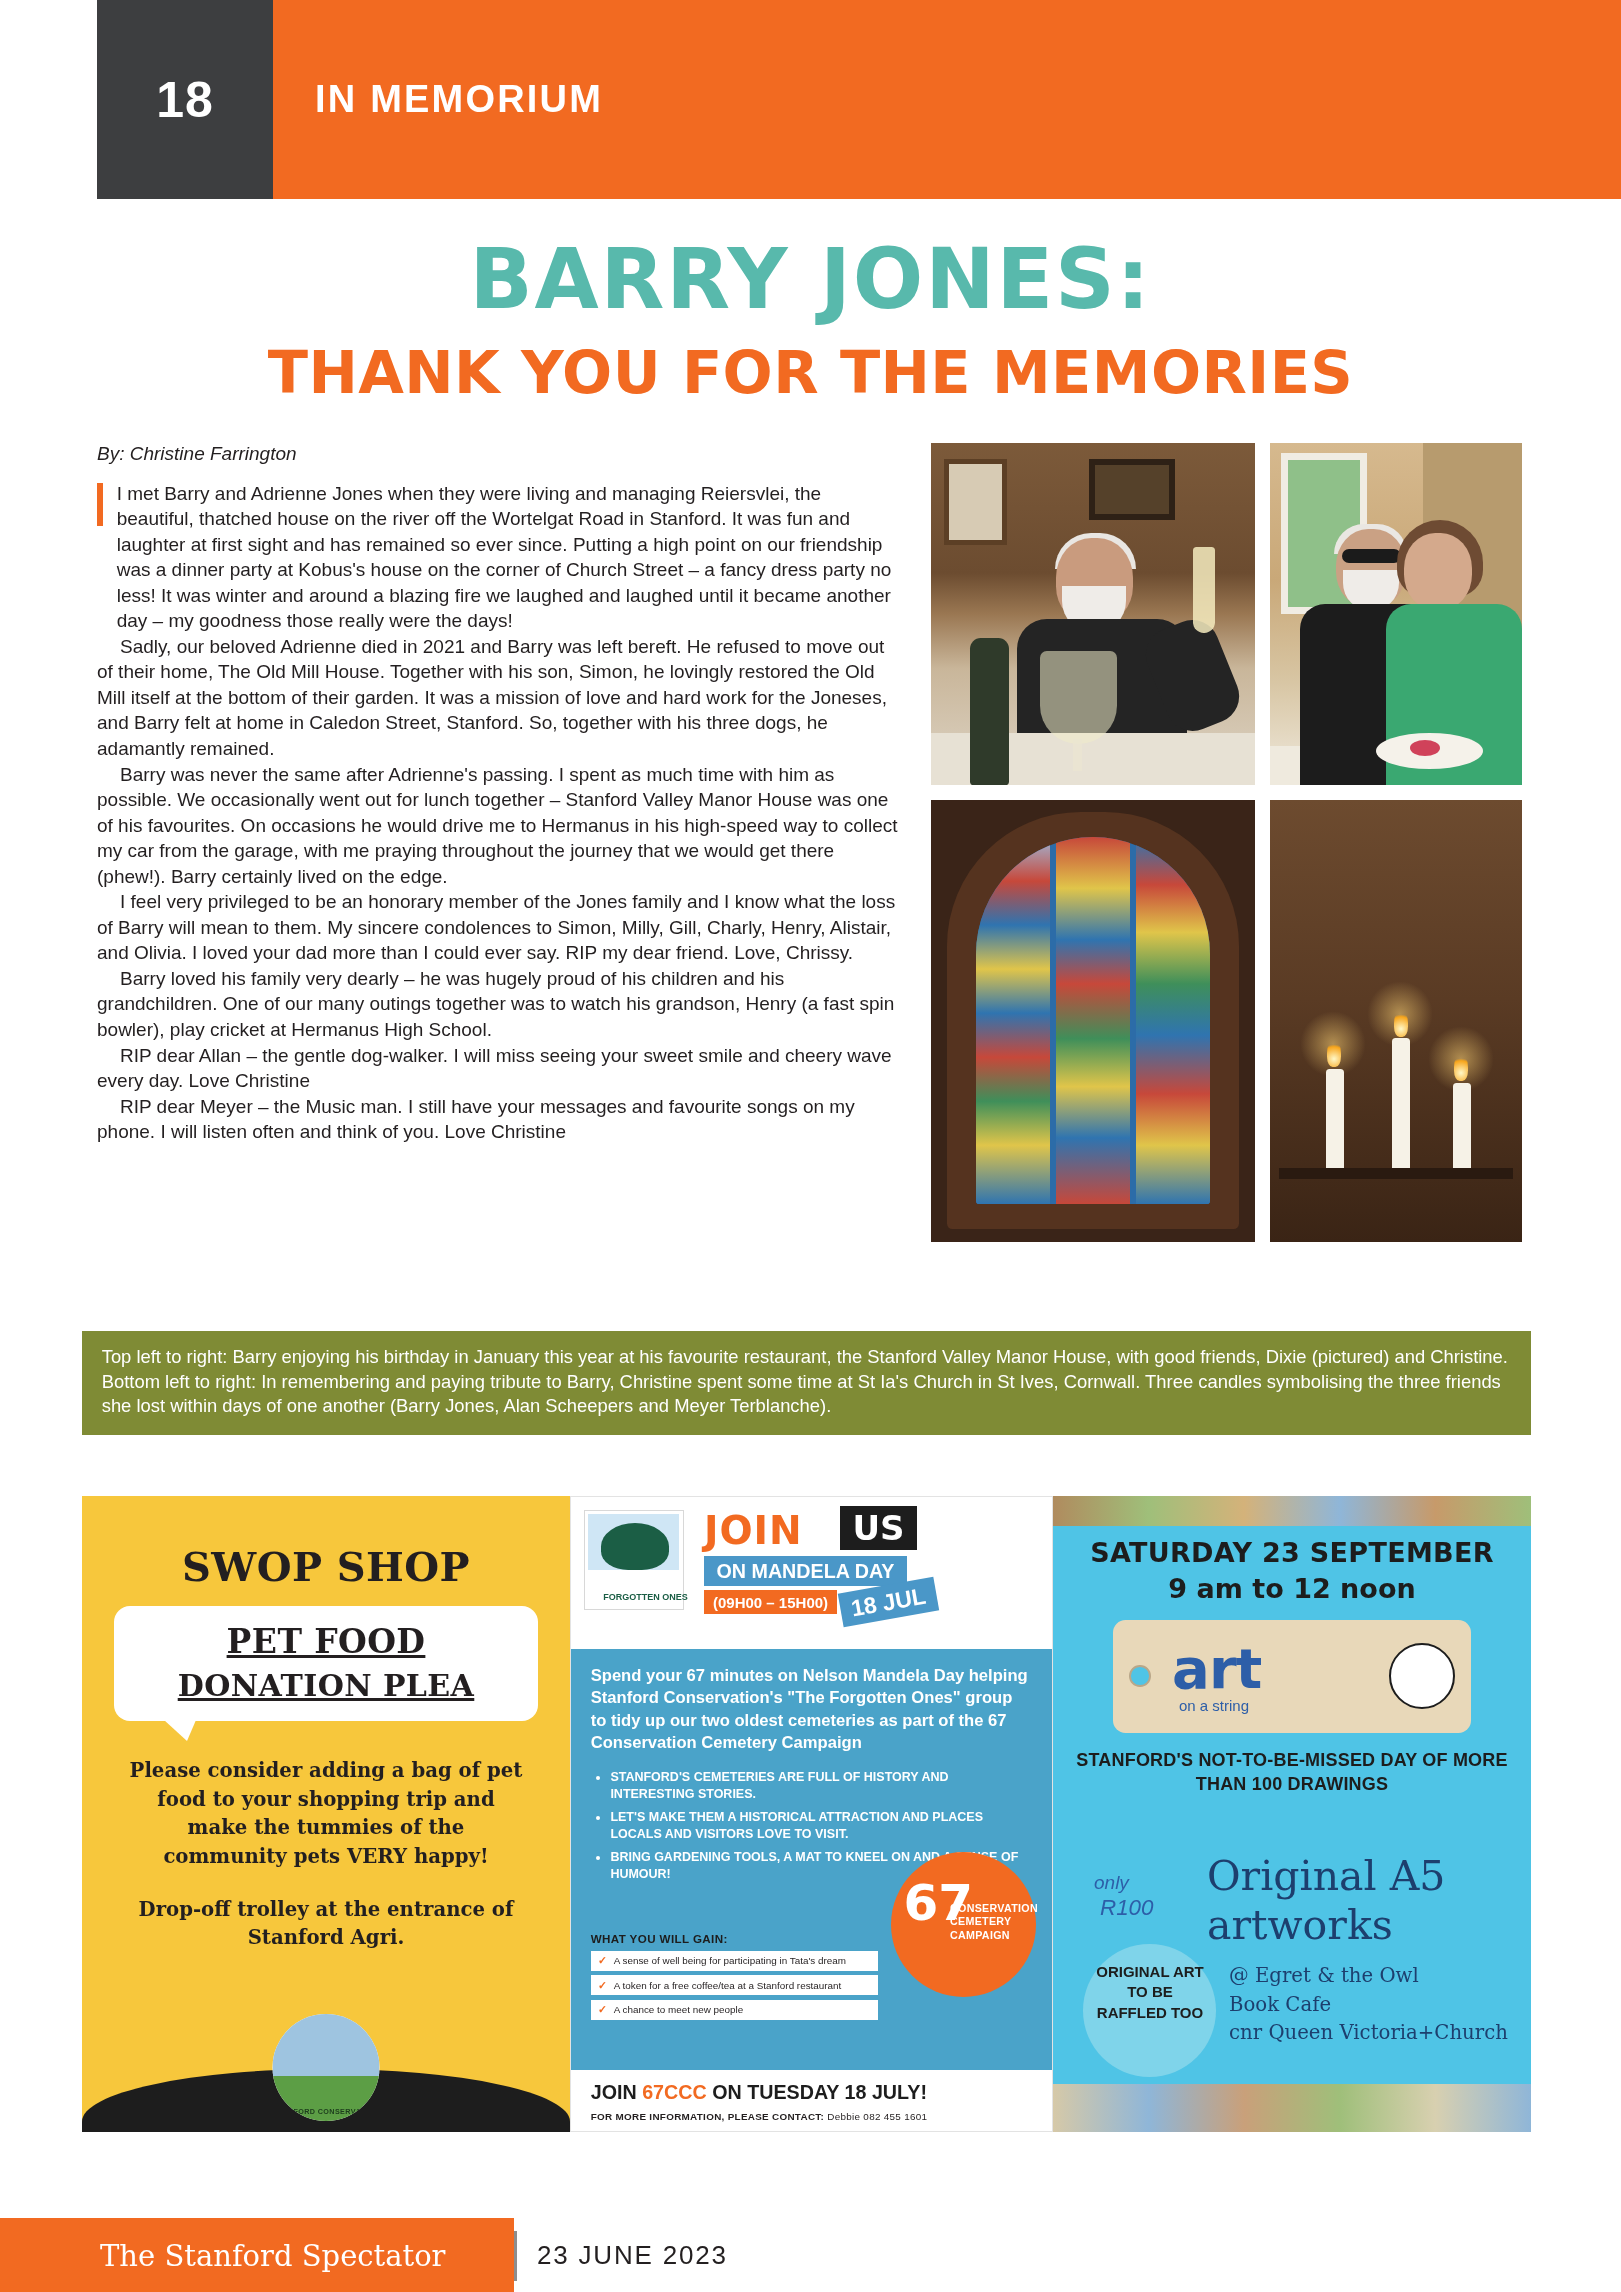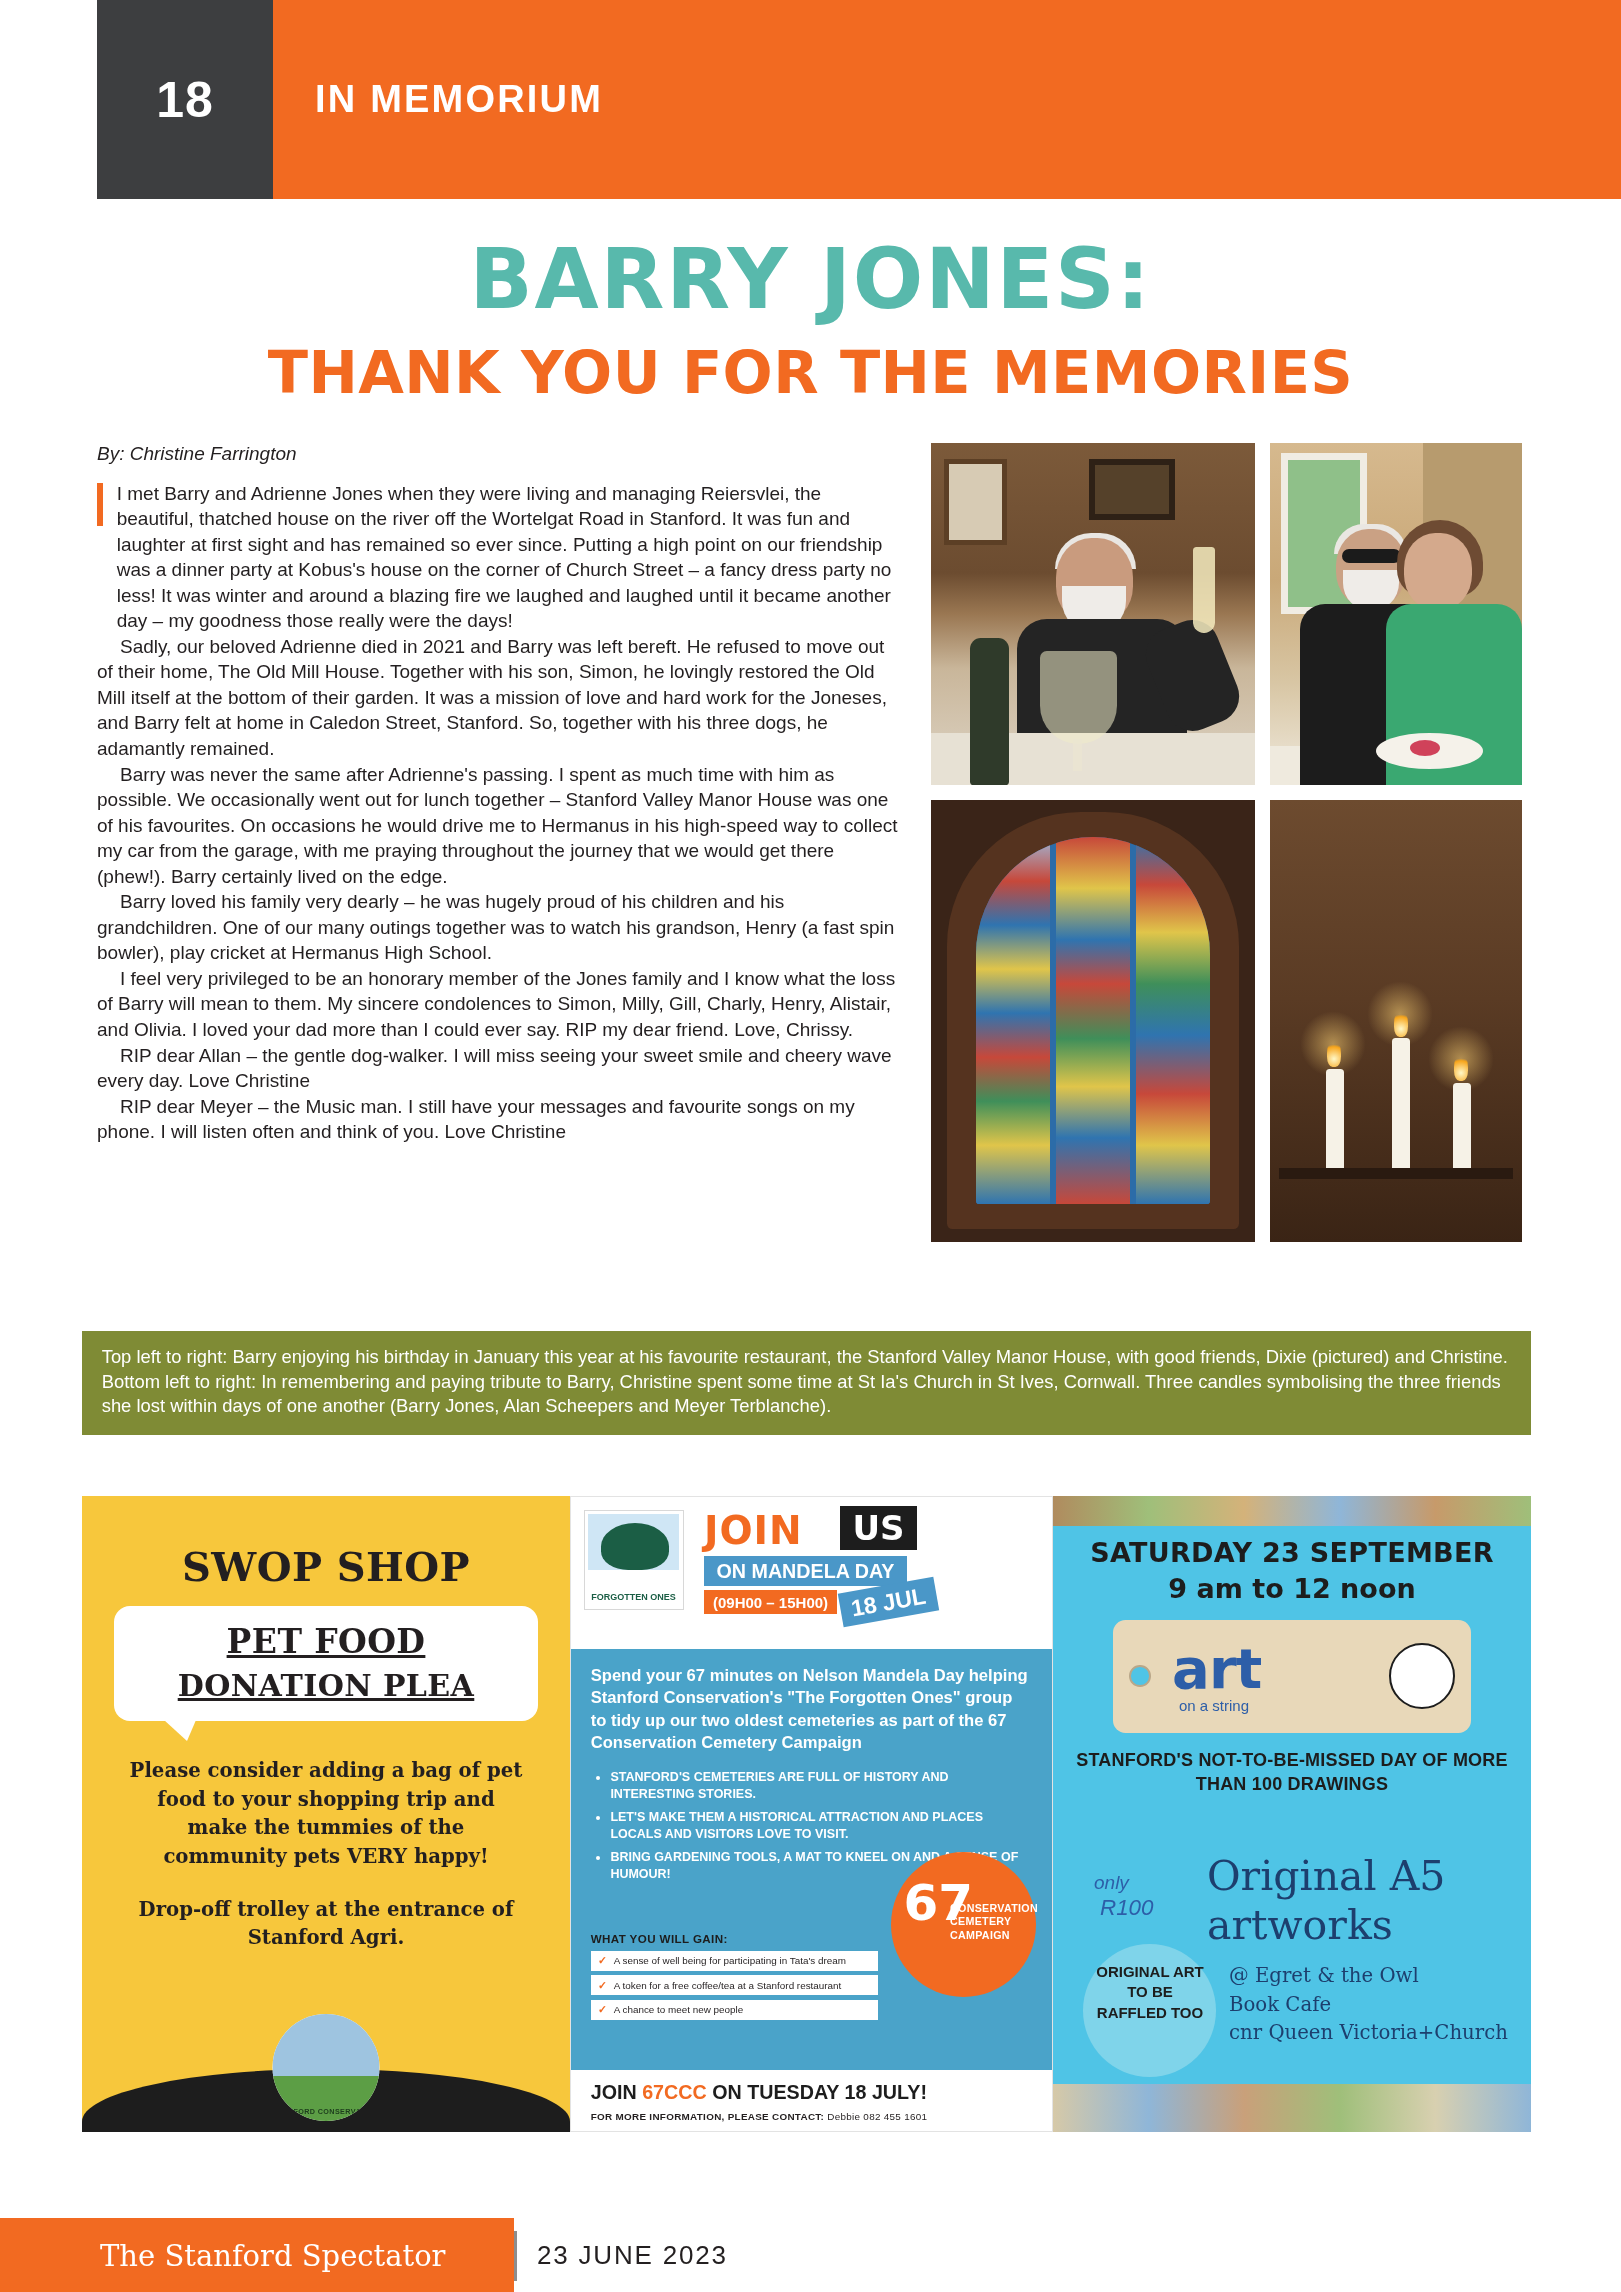--- a/index.html
+++ b/index.html
@@ -158,21 +158,21 @@
   .ad1 .logo-circ { position:absolute; left:50%; transform:translateX(-50%); bottom:10.7px; width:107px; height:107px; border-radius:50%; background:#ffffff; overflow:hidden; }
   .ad1 .logo-sky { position:absolute; left:0; top:0; width:100%; height:58%; background:#9ec4e0; }
   .ad1 .logo-grn { position:absolute; left:0; bottom:0; width:100%; height:42%; background:#5c9e45; }
   .ad1 .logo-txt { position:absolute; left:0; bottom:5.4px; width:100%; text-align:center; font-size:7.2px; font-weight:bold; color:#1d3d1d; letter-spacing:0.4px; }
 
   .ad2 { position:absolute; left:488px; top:0; width:483px; height:636px; background:#ffffff; border:1.8px solid #e3e3e3; overflow:hidden; }
   .ad2-top { position:relative; height:152px; background:#ffffff; padding:9px; }
   .fo-logo { position:absolute; left:12.5px; top:12.5px; width:100px; height:100px; background:#ffffff; border:1.8px solid #d8d8d8; }
   .fo-logo .sky { position:absolute; left:3.6px; top:3.6px; right:3.6px; height:56px; background:#cfe6f5; }
   .fo-logo .tree { position:absolute; left:16px; top:12.5px; width:68px; height:47px; background:#1b5e45; border-radius:50% 50% 40% 40%; }
-  .fo-logo .txt { position:absolute; left:0; bottom:5.4px; width:100%; text-align:center; font-size:9px; font-weight:bold; color:#1b5e45; line-height:1.1; }
+  .fo-logo .txt { position:absolute; left:12px; bottom:5.4px; width:100%; text-align:center; font-size:9px; font-weight:bold; color:#1b5e45; line-height:1.1; }
   .join-word { position:absolute; left:133px; top:10.7px; font-size:39px; font-weight:bold; color:#f26a21; letter-spacing:0.9px; font-family:"DejaVu Sans", sans-serif; }
   .us-box { position:absolute; left:269px; top:9px; background:#1d1d1d; color:#ffffff; font-size:34px; font-weight:bold; padding:1.8px 12.5px; font-family:"DejaVu Sans", sans-serif; }
   .mandela-box { position:absolute; left:133px; top:59px; background:#4a97c8; color:#ffffff; font-size:19.7px; font-weight:bold; padding:3.6px 12.5px; }
   .hours-box { position:absolute; left:133px; top:93px; background:#f26a21; color:#ffffff; font-size:15px; font-weight:bold; padding:3.6px 9px; }
   .jul-box { position:absolute; left:269px; top:88px; background:#4a97c8; color:#ffffff; font-size:23px; font-weight:bold; padding:3.6px 10.7px; transform:rotate(-10deg); }
   .ad2-main { position:absolute; left:0; top:152px; right:0; bottom:0; background:#4aa3c9; padding:16px 19.7px; }
   .ad2-main .lede { color:#ffffff; font-size:16.6px; line-height:1.35; font-weight:bold; }
   .ad2-main ul { margin:14.3px 0 0 0; padding-left:19.7px; color:#ffffff; font-size:12.5px; line-height:1.35; font-weight:bold; }
   .ad2-main ul li { margin-bottom:6.3px; }
   .gain-box { position:absolute; left:19.7px; bottom:107px; width:287px; }
@@ -241,22 +241,22 @@
 
   <div class="byline">By: Christine Farrington</div>
 
   <div class="article">
     <p class="first">
       <span class="dropbar"></span>
       <span>I met Barry and Adrienne Jones when they were living and managing Reiersvlei, the beautiful, thatched house on the river off the Wortelgat Road in Stanford. It was fun and laughter at first sight and has remained so ever since. Putting a high point on our friendship was a dinner party at Kobus's house on the corner of Church Street – a fancy dress party no less! It was winter and around a blazing fire we laughed and laughed until it became another day – my goodness those really were the days!</span>
     </p>
     <p>Sadly, our beloved Adrienne died in 2021 and Barry was left bereft. He refused to move out of their home, The Old Mill House. Together with his son, Simon, he lovingly restored the Old Mill itself at the bottom of their garden. It was a mission of love and hard work for the Joneses, and Barry felt at home in Caledon Street, Stanford. So, together with his three dogs, he adamantly remained.</p>
     <p>Barry was never the same after Adrienne's passing. I spent as much time with him as possible. We occasionally went out for lunch together – Stanford Valley Manor House was one of his favourites. On occasions he would drive me to Hermanus in his high-speed way to collect my car from the garage, with me praying throughout the journey that we would get there (phew!). Barry certainly lived on the edge.</p>
+    <p>I feel very privileged to be an honorary member of the Jones family and I know what the loss of Barry will mean to them. My sincere condolences to Simon, Milly, Gill, Charly, Henry, Alistair, and Olivia. I loved your dad more than I could ever say. RIP my dear friend. Love, Chrissy.</p>
     <p>Barry loved his family very dearly – he was hugely proud of his children and his grandchildren. One of our many outings together was to watch his grandson, Henry (a fast spin bowler), play cricket at Hermanus High School.</p>
-    <p>I feel very privileged to be an honorary member of the Jones family and I know what the loss of Barry will mean to them. My sincere condolences to Simon, Milly, Gill, Charly, Henry, Alistair, and Olivia. I loved your dad more than I could ever say. RIP my dear friend. Love, Chrissy.</p>
     <p>RIP dear Allan – the gentle dog-walker. I will miss seeing your sweet smile and cheery wave every day. Love Christine</p>
     <p>RIP dear Meyer – the Music man. I still have your messages and favourite songs on my phone. I will listen often and think of you. Love Christine</p>
   </div>
 
   <div class="photos">
     <div class="photo-row">
       <div class="ph ph1 p1">
         <div class="win"></div>
         <div class="pic"></div>
         <div class="hair"></div>

